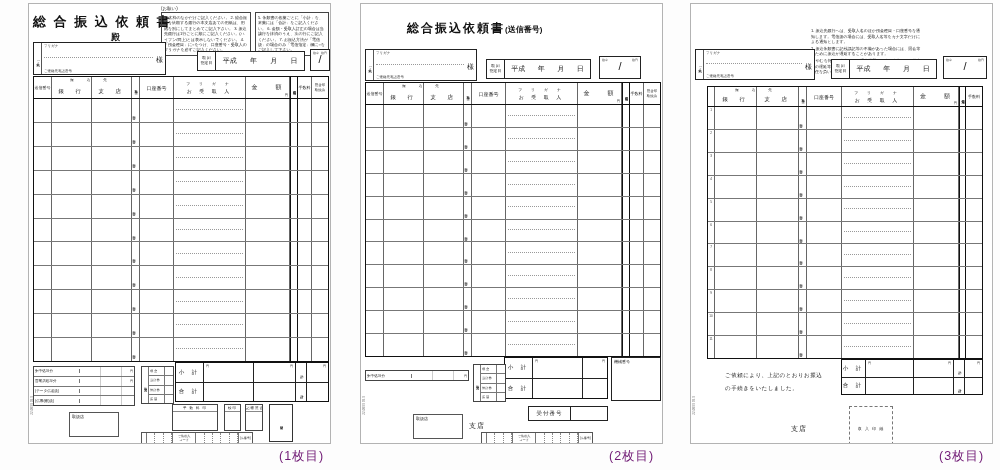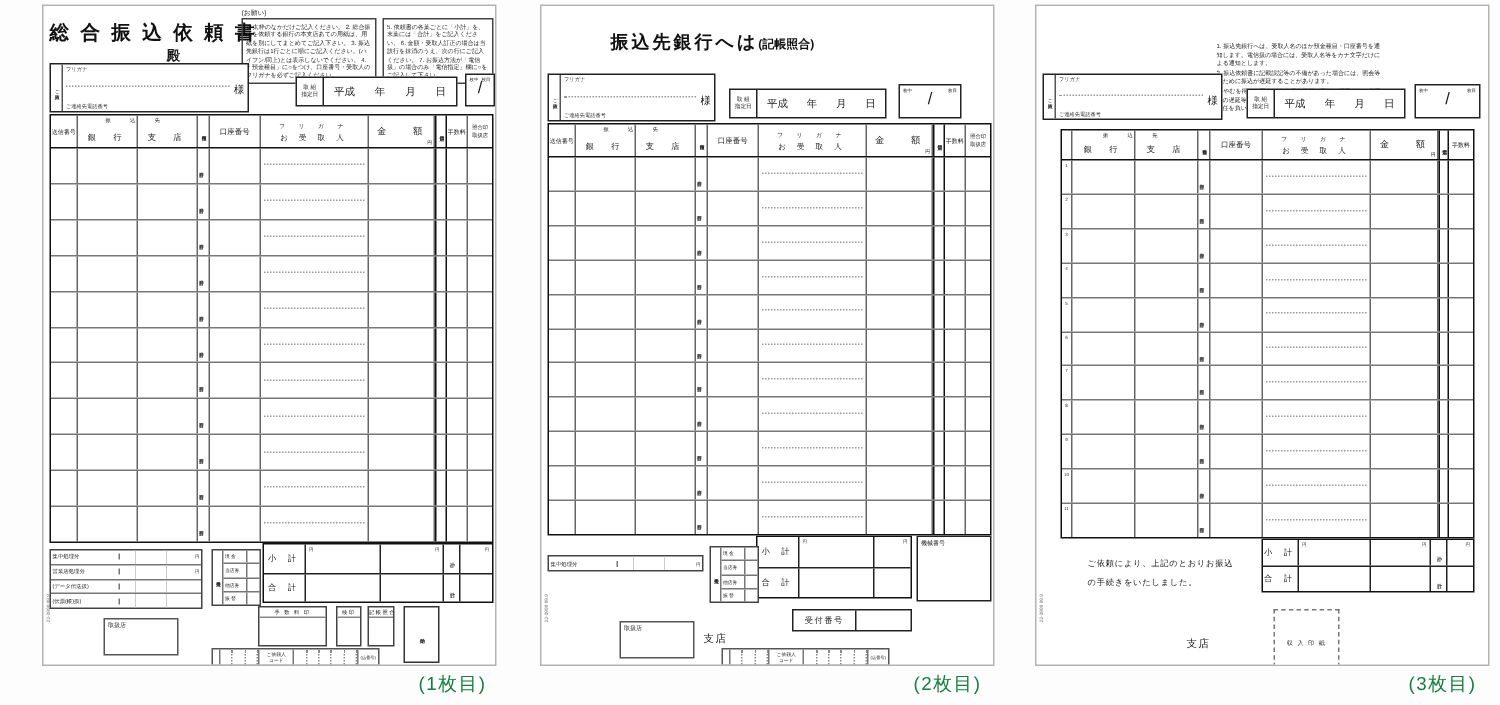--- a/index.html
+++ b/index.html
@@ -1,20 +1,20 @@
 <!DOCTYPE html>
 <html><head>
 <meta charset="utf-8">
 <style>
   *{margin:0;padding:0;box-sizing:border-box;}
   html,body{width:1000px;height:470px;background:#ffffff;font-family:"Liberation Sans","DejaVu Sans",sans-serif;color:#1a1a1a;-webkit-text-size-adjust:none;}
   #page{position:relative;width:1000px;height:470px;background:#fdfdfd;overflow:hidden;}
   .form{position:absolute;top:3px;width:303px;height:441px;background:#fff;border:1px solid #b3b3b3;overflow:hidden;}
   .f1{left:28px}.f2{left:360px}.f3{left:690px}
-  .sheetlbl{position:absolute;top:448px;font-size:12.5px;letter-spacing:1px;color:#15803d;}
+  .sheetlbl{position:absolute;top:448px;font-size:12.5px;letter-spacing:1px;color:#701a75;}
   
   .title{position:absolute;font-weight:bold;color:#111;white-space:nowrap;}
   .t1{left:4px;top:9px;font-size:13px;letter-spacing:2px;}
   .t2{left:46px;top:16px;font-size:12px;letter-spacing:1px;}
   .t3{left:14px;top:18px;font-size:12.5px;}
   .tsuffix{font-size:8px;font-weight:bold;letter-spacing:0;}
   .dono{position:absolute;left:82px;top:27px;font-size:9px;font-weight:bold;}
   
   .onegai{position:absolute;left:132px;top:2px;font-size:4.5px;}
   .notebox{position:absolute;border:0.6px solid #444;font-size:4px;line-height:1.35;padding:2px;color:#222;overflow:hidden;}
@@ -431,21 +431,21 @@
         <div class="csc"></div>
         <div class="csc"></div>
         <div class="csc"></div>
         <div class="csc"></div>
       <div class="cse">(店番号)</div>
     </div>
     <div class="sidecode">22-0999 99.9</div>
   </div>
 
   <div class="form f2">
-    <div class="title t2"><span style="letter-spacing:2px">振込先銀行へは</span><span class="tsuffix">(記帳照合)</span></div>
+    <div class="title t2"><span style="letter-spacing:2px">総合振込依頼書</span><span class="tsuffix">(送信番号)</span></div>
 
     <div class="client" style="left:4px;top:45px;width:112px;height:32px">
       <div class="vlab">
           <span class="vert f32">ご依頼人</span>
         </div>
       <div class="cmain">
         <span class="tinytl">フリガナ</span>
         <span class="tinybl">ご連絡先電話番号</span>
         <span class="sama">様</span>
       </div>

